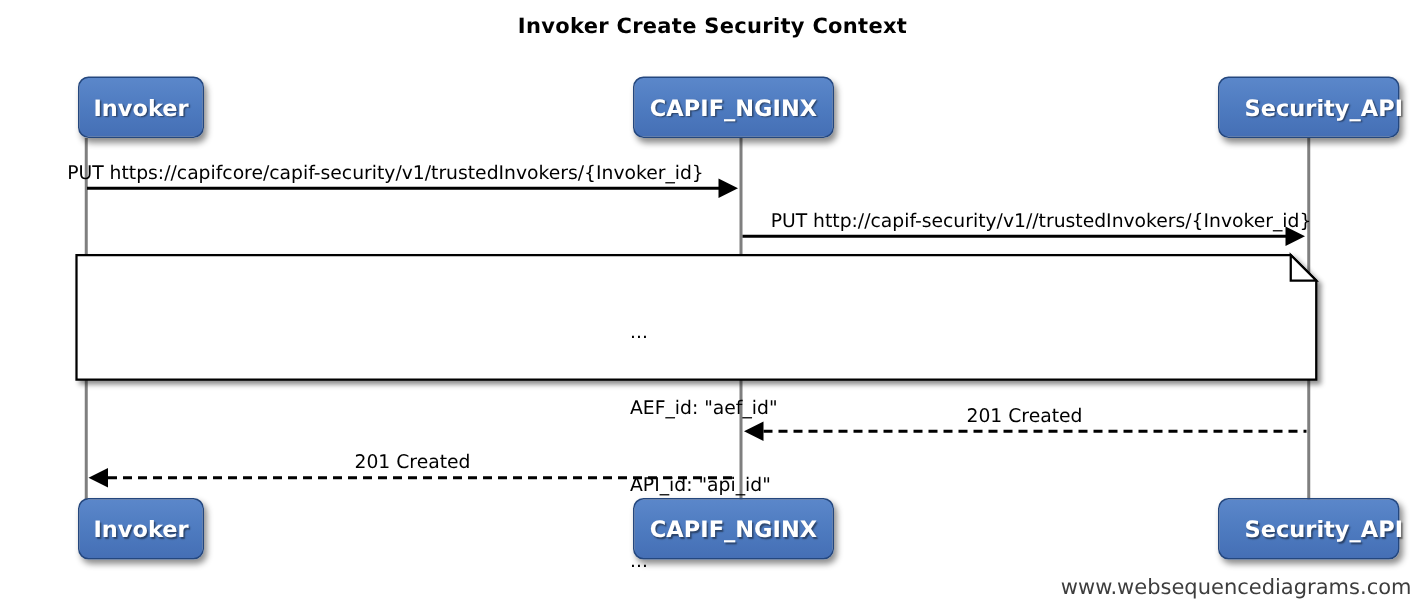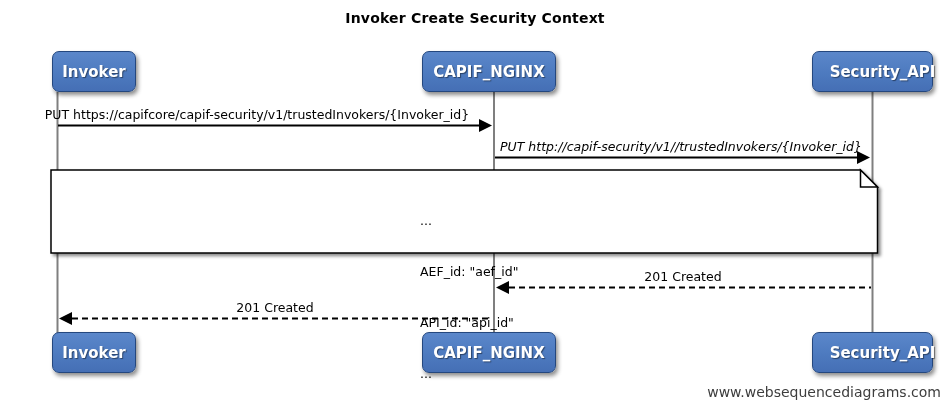--- a/index.html
+++ b/index.html
@@ -28,21 +28,21 @@
   .ab-invoker{left:16px;width:84px;margin-left:36px;}
   .ab-capif{left:422px;width:134px;}
   .ab-security{left:812px;width:121px;padding-left:20px;}
   .row-top{top:51px;}
   .row-bottom{top:332px;}
   .msg-label{
     position:absolute;height:15px;
     font-size:12.5px;color:#000;text-align:center;white-space:nowrap;
   }
   .msg1{left:39px;width:436px;top:107px;}
-  .msg2{left:492px;width:378px;top:139px;font-style:italic;}
+  .msg2{left:505px;width:378px;top:139px;}
   .msg3{left:494px;width:378px;top:269px;}
   .msg4{left:57px;width:436px;top:300px;}
   .note-text{
     position:absolute;left:420px;top:178px;
     font-size:12.5px;color:#000;line-height:17px;white-space:pre;
   }
   .footer{
     position:absolute;right:9px;top:384px;
     font-size:14px;color:#3d3d3d;
   }

